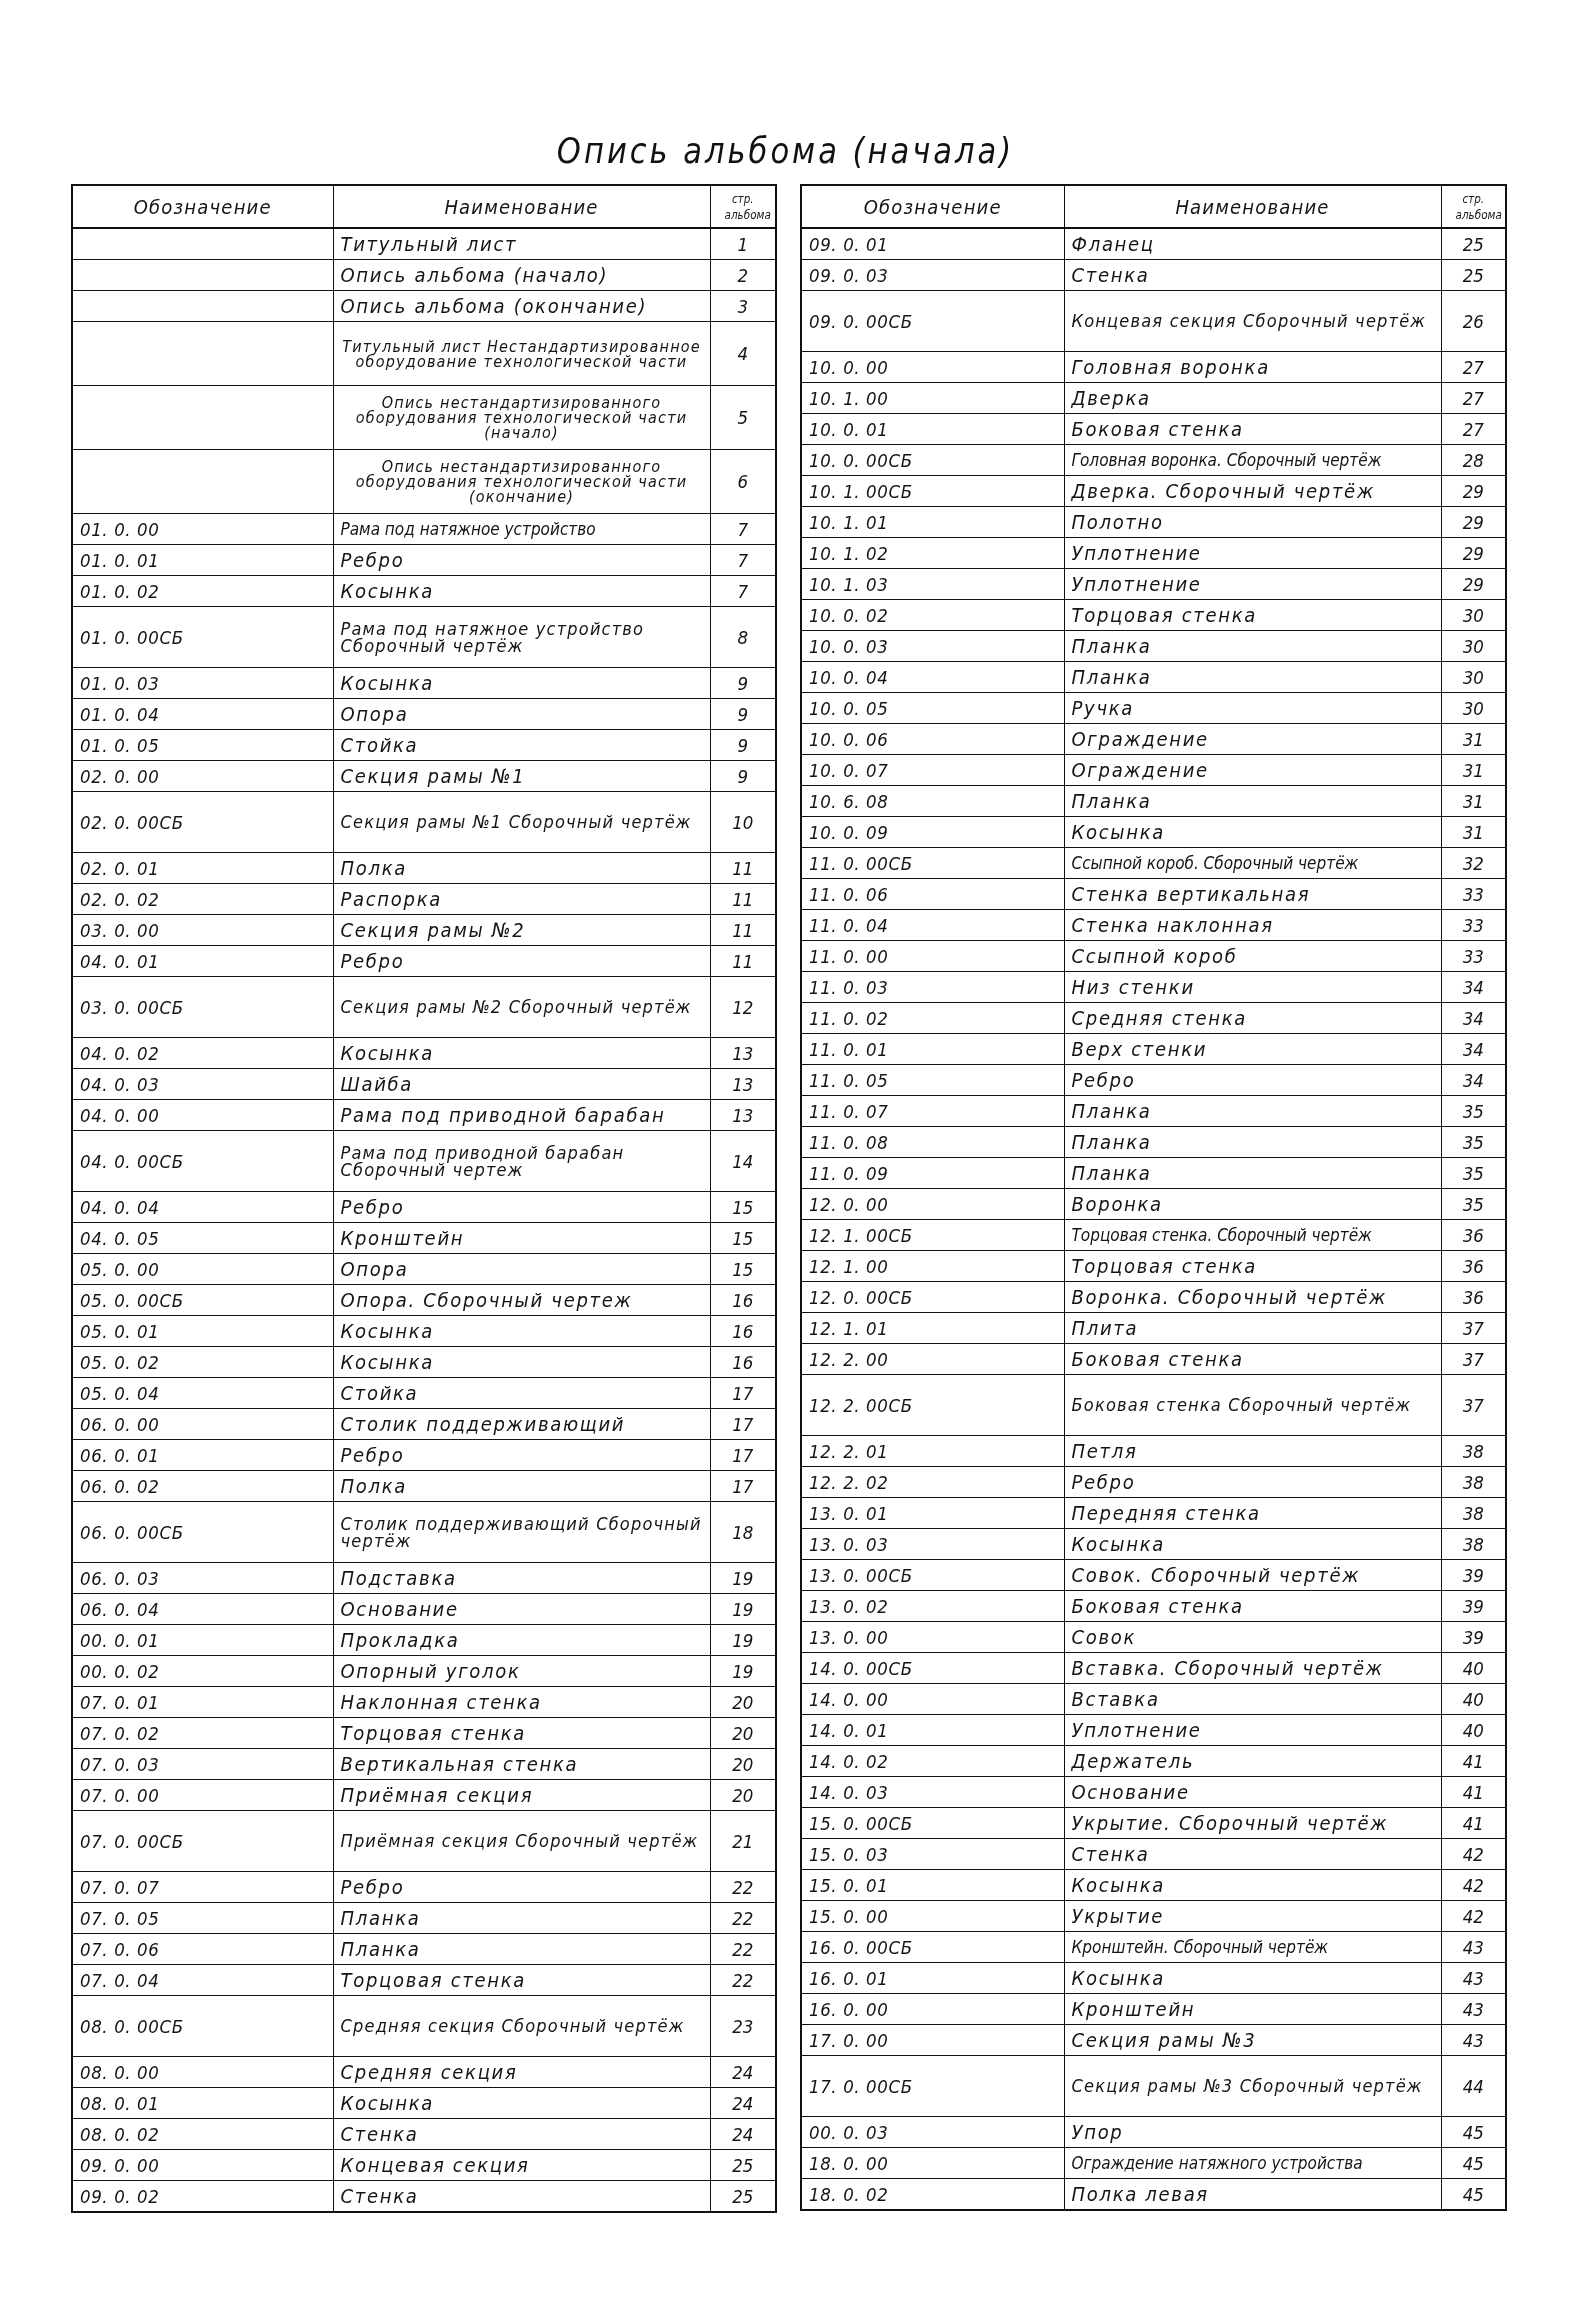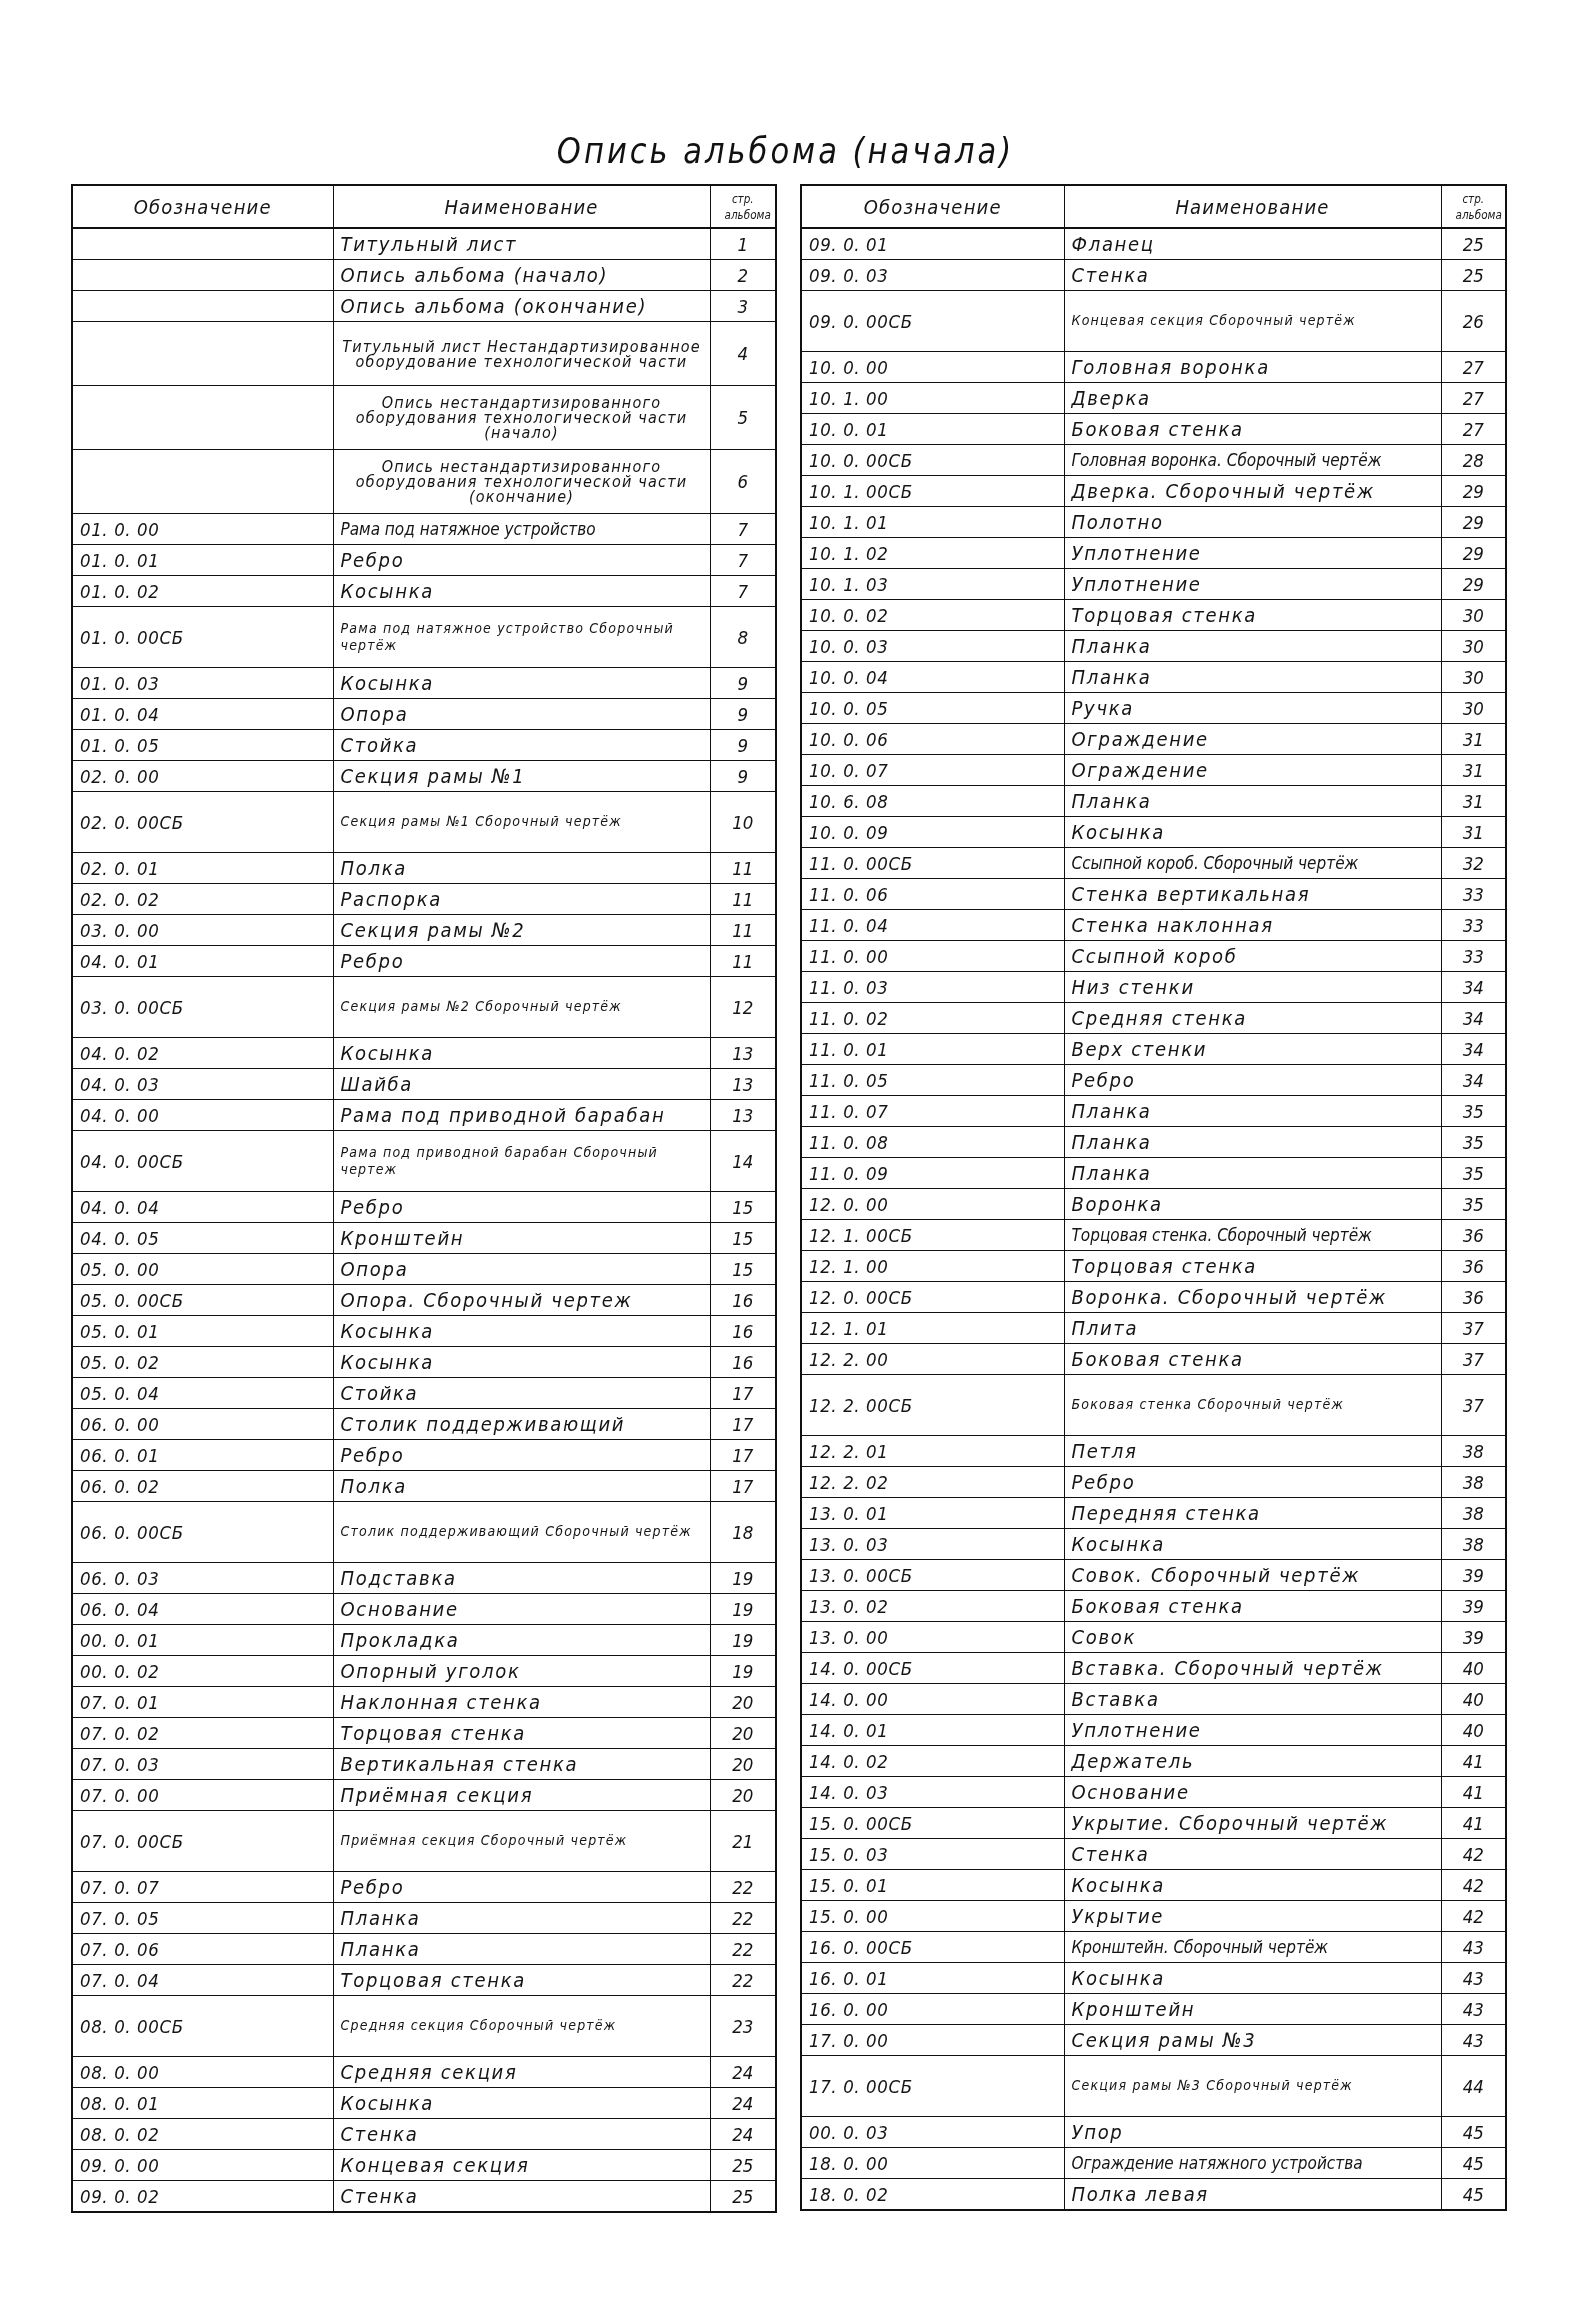--- a/index.html
+++ b/index.html
@@ -14,21 +14,21 @@
   .tbl td, .tbl th { border:1.7px solid #111; padding:0 7px; overflow:hidden; white-space:nowrap;
                      font-style:italic; font-weight:normal; font-size:20px; color:#151515; }
   .tbl th { height:41px; border-bottom:2.9px solid #111; font-size:20px; letter-spacing:1.2px;font-style:italic; }
   .tbl th.page-h { font-size:11.6px; line-height:16px; padding:0 14px; white-space:normal; letter-spacing:0; }
   .tbl td { height:30px; line-height:23px; }
   .tbl td.code { font-size:18.5px; letter-spacing:0.6px; }
   .tbl td.name { letter-spacing:1.7px; }
   .tbl td.page { text-align:center; padding:0 1.2px; font-size:18.5px; }
   .tbl tr.tall td { height:60px; }
   .tbl tr.xtall td { height:63px; }
-  .tbl td.name.multi { white-space:normal; line-height:17.4px; font-size:14px; letter-spacing:1.2px; }
+  .tbl td.name.multi { white-space:normal; line-height:17.4px; font-size:18px; letter-spacing:1.2px; }
   .tbl td.name.small2 { white-space:normal; line-height:15px; font-size:16px;text-align:center; }
   .tbl td.name.tight { font-size:17px; letter-spacing:0px;margin-top:16px; }
   .left col.c1 { width:261px; } .left col.c2 { width:377px; } .left col.c3 { width:66px; }
   .right col.c1 { width:263px; } .right col.c2 { width:377px; } .right col.c3 { width:65px; }
 </style>
 </head>
 <body>
 
 <div class="title">Опись альбома (начала)</div>
 

